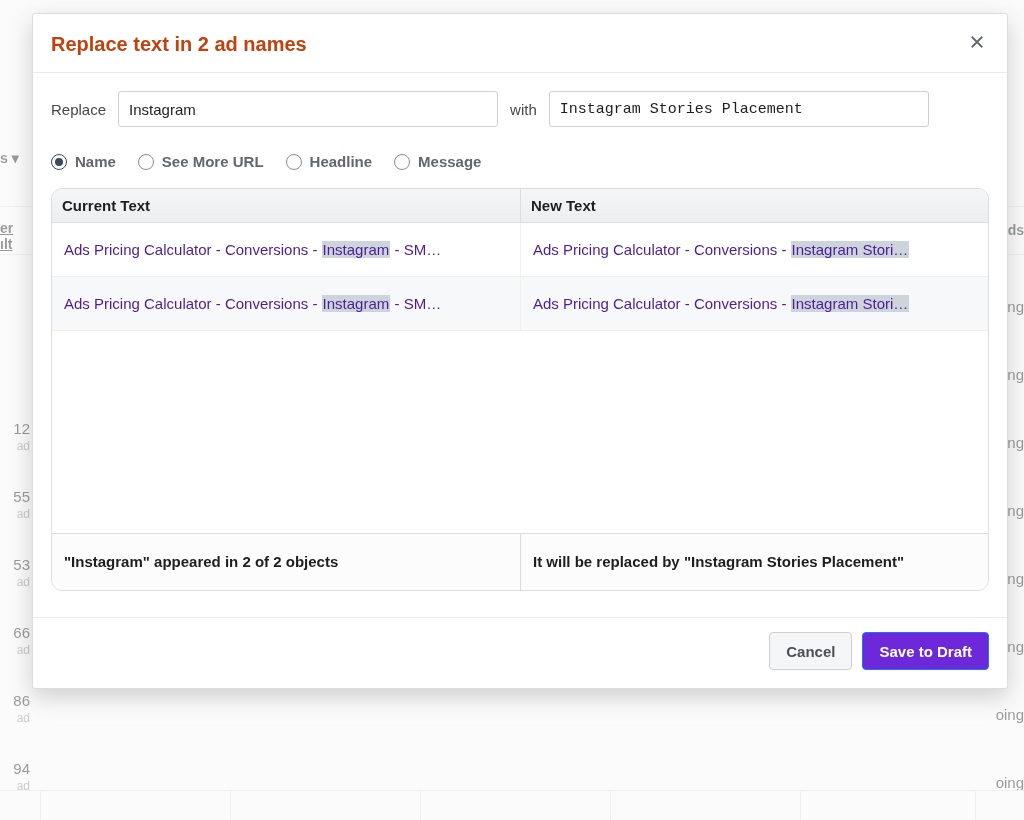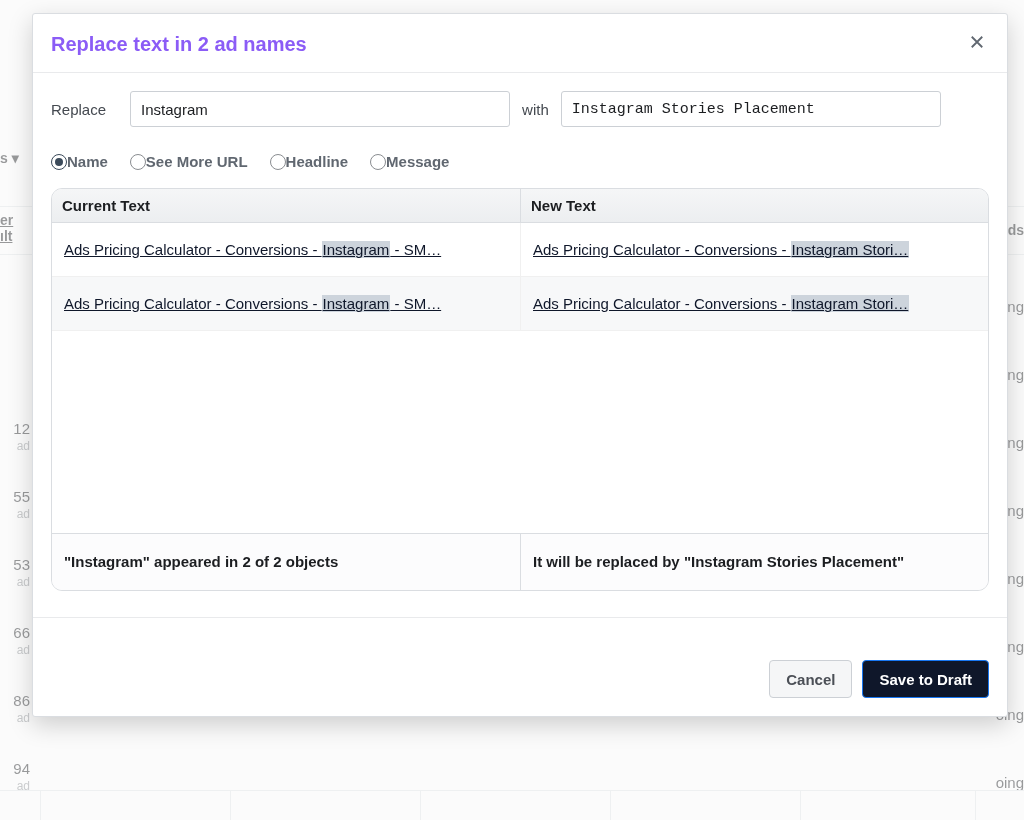--- a/index.html
+++ b/index.html
@@ -69,55 +69,55 @@
     border-radius: 3px;
     box-shadow: 0 8px 24px rgba(0,0,0,0.18);
     padding: 0;
   }
   .modal-header {
     display:flex; align-items:center; justify-content:space-between;
     padding: 18px 18px 16px 18px;
     border-bottom: 1px solid #e9eaec;
   }
   .modal-title {
-    font-size: 20px; font-weight: 700; color:#8b5cf6;
+    font-size: 20px; font-weight: 700; color:#c2410c;
   }
   .close-x {
     width: 24px; height: 24px; display:flex; align-items:center; justify-content:center;
     cursor:pointer; color:#606770;
   }
   .close-x svg { width:18px; height:18px; stroke:#606770; stroke-width:2.4; }
 
   .modal-body { padding: 18px 18px 0 18px; }
 
   .replace-row {
     display:flex; align-items:center; gap: 12px;
     margin-bottom: 26px;
   }
   .lbl { font-size: 15px; color:#444950; }
-  .lbl.replace { margin-right: 12px; }
+  .lbl.replace { margin-right: 0; }
   .txt {
     flex: 1 1 auto;
     height: 36px;
     border: 1px solid #ccd0d5;
     border-radius: 3px;
     padding: 6px 10px;
     font-size: 15px;
     color:#1c1e21;
     background:#fff;
   }
   .txt.findbox { flex: 0 0 380px; }
   .txt.replacebox { flex: 0 0 380px; font-family: Liberation Mono, monospace; }
 
   .radio-row {
     display:flex; align-items:center; gap: 22px;
     margin-bottom: 18px;
   }
   .radio {
-    display:flex; align-items:center; 
+    display:flex; align-items:center; gap:8px;
     cursor:pointer;
   }
   .rdot {
     width:16px; height:16px; border-radius:50%;
     border:1.5px solid #8a8d91;
     display:flex; align-items:center; justify-content:center;
     background:#fff;
   }
   .rdot.sel { border-color:#3b4a5a; }
   .rdot.sel::after {
@@ -148,25 +148,24 @@
   .cmp-rows { height: 310px; overflow:hidden; background:#fff; }
   .cmp-row {
     display:flex;
     border-bottom:1px solid #f0f0f0;
   }
   .cmp-row:nth-child(even) { background:#f7f8f9; }
   .cmp-cell {
     flex:1 1 50%;
     padding:18px 12px;
     font-size:15px;
-    color:#0f172a;
+    color:#4c1d95;
     white-space:nowrap;
     overflow:hidden;
     text-overflow:ellipsis;
-    text-decoration:underline;
   }
   .cmp-cell + .cmp-cell { border-left:1px solid #f0f0f0; }
   .hl {
     background:#cdd4dc;
     padding:0 1px;
   }
   .cmp-foot {
     display:flex;
     border-top:1px solid #dadde1;
     background:#fcfcfd;
@@ -184,41 +183,41 @@
     border-top:1px solid #e9eaec;
     display:flex; justify-content:flex-end; gap:10px;
   }
   .btn {
     height:38px;
     padding: 0 16px;
     border-radius:4px;
     font-size:15px;
     font-weight:600;
     cursor:pointer;
-    display:flex; align-items:center;margin-top:28px;
+    display:flex; align-items:center;
   }
   .btn.secondary {
     background:#f5f6f7;
     border:1px solid #ccd0d5;
     color:#4b4f56;
   }
   .btn.primary {
-    background:#0f172a;
+    background:#6d28d9;
     border:1px solid #1877f2;
     color:#fff;
   }
 </style>
 </head>
 <body>
 
 <div class="bg-layer">
   <div class="bg-s">
     <span>s</span><span style="margin-left:4px;">▾</span>
   </div>
-  <div class="bg-top-hdr" style="top:212px;text-decoration:underline;">
+  <div class="bg-top-hdr" style="top:220px;text-decoration:underline;">
     <div>er</div>
     <div style="font-weight:600;">ılt</div>
   </div>
   <div class="bg-top-hdr2" style="top:222px;">nds</div>
 
   <div class="bg-rule" style="top:206px;"></div>
   <div class="bg-rule" style="top:254px;"></div>
 
   <div class="bg-left-col">
     <div class="cell">

